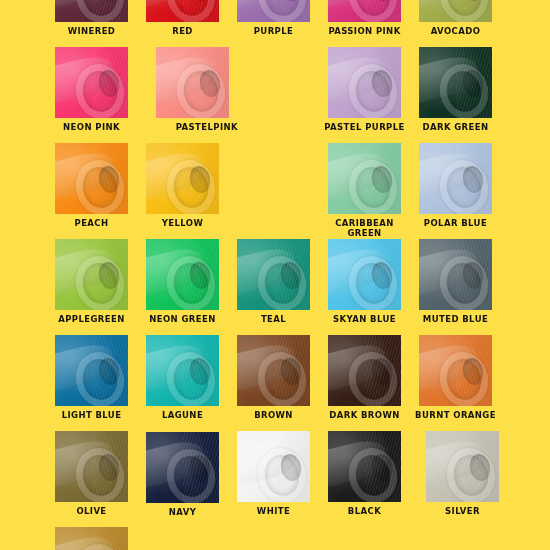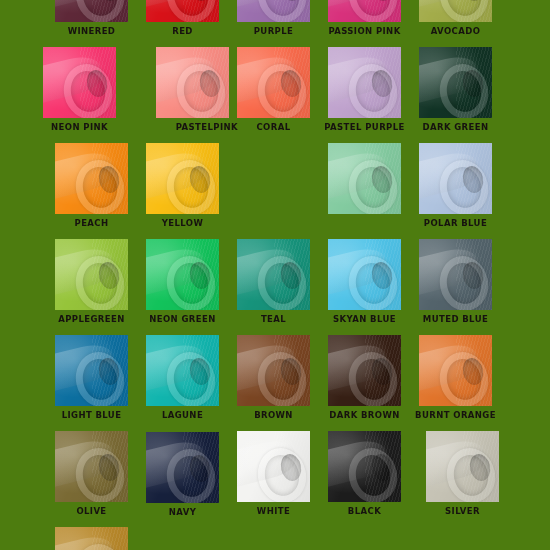--- a/index.html
+++ b/index.html
@@ -11,21 +11,21 @@
   body {
     width: 550px;
     height: 550px;
     overflow: hidden;
     font-family: "DejaVu Sans", sans-serif;
   }
   #chart {
     position: relative;
     width: 550px;
     height: 550px;
-    background: #4d7c0f;
+    background: #fde047;
   }
   .swatch-cell {
     position: absolute;
     width: 91px;
     text-align: center;
   }
   .swatch-chip {
     position: relative;
     width: 73px;
     height: 71px;
@@ -163,21 +163,21 @@
         <div class="ribbon">
           <div class="band"></div>
           <div class="loop"></div>
           <div class="loop-inner"></div>
           <div class="hair"></div>
           <div class="sheen"></div>
         </div>
       </div>
       <div class="swatch-label">AVOCADO</div>
     </div>
-    <div class="swatch-cell" style="left: 34px; top: 47px;">
+    <div class="swatch-cell" style="left: 46px; top: 47px;">
       <div class="swatch-chip" style="background: rgb(248, 53, 111);">
         <div class="ribbon">
           <div class="band"></div>
           <div class="loop"></div>
           <div class="loop-inner"></div>
           <div class="hair"></div>
           <div class="sheen"></div>
         </div>
       </div>
       <div class="swatch-label">NEON PINK</div>
@@ -187,32 +187,20 @@
         <div class="ribbon">
           <div class="band"></div>
           <div class="loop"></div>
           <div class="loop-inner"></div>
           <div class="hair"></div>
           <div class="sheen"></div>
         </div>
       </div>
       <div class="swatch-label">PASTELPINK</div>
     </div>
-    <div class="swatch-cell" style="left: 228px; top: 47px;">
-      <div class="swatch-chip" style="background: rgb(249, 106, 75);">
-        <div class="ribbon">
-          <div class="band"></div>
-          <div class="loop"></div>
-          <div class="loop-inner"></div>
-          <div class="hair"></div>
-          <div class="sheen"></div>
-        </div>
-      </div>
-      <div class="swatch-label">CORAL</div>
-    </div>
     <div class="swatch-cell" style="left: 319px; top: 47px;">
       <div class="swatch-chip" style="background: rgb(191, 162, 205);">
         <div class="ribbon">
           <div class="band"></div>
           <div class="loop"></div>
           <div class="loop-inner"></div>
           <div class="hair"></div>
           <div class="sheen"></div>
         </div>
       </div>
@@ -257,20 +245,21 @@
     <div class="swatch-cell" style="left: 319px; top: 143px;">
       <div class="swatch-chip" style="background: rgb(131, 203, 160);">
         <div class="ribbon">
           <div class="band"></div>
           <div class="loop"></div>
           <div class="loop-inner"></div>
           <div class="hair"></div>
           <div class="sheen"></div>
         </div>
       </div>
+      <div class="swatch-label">CARIBBEAN GREEN</div>
     </div>
     <div class="swatch-cell" style="left: 410px; top: 143px;">
       <div class="swatch-chip" style="background: rgb(175, 195, 223);">
         <div class="ribbon">
           <div class="band"></div>
           <div class="loop"></div>
           <div class="loop-inner"></div>
           <div class="hair"></div>
           <div class="sheen"></div>
         </div>

